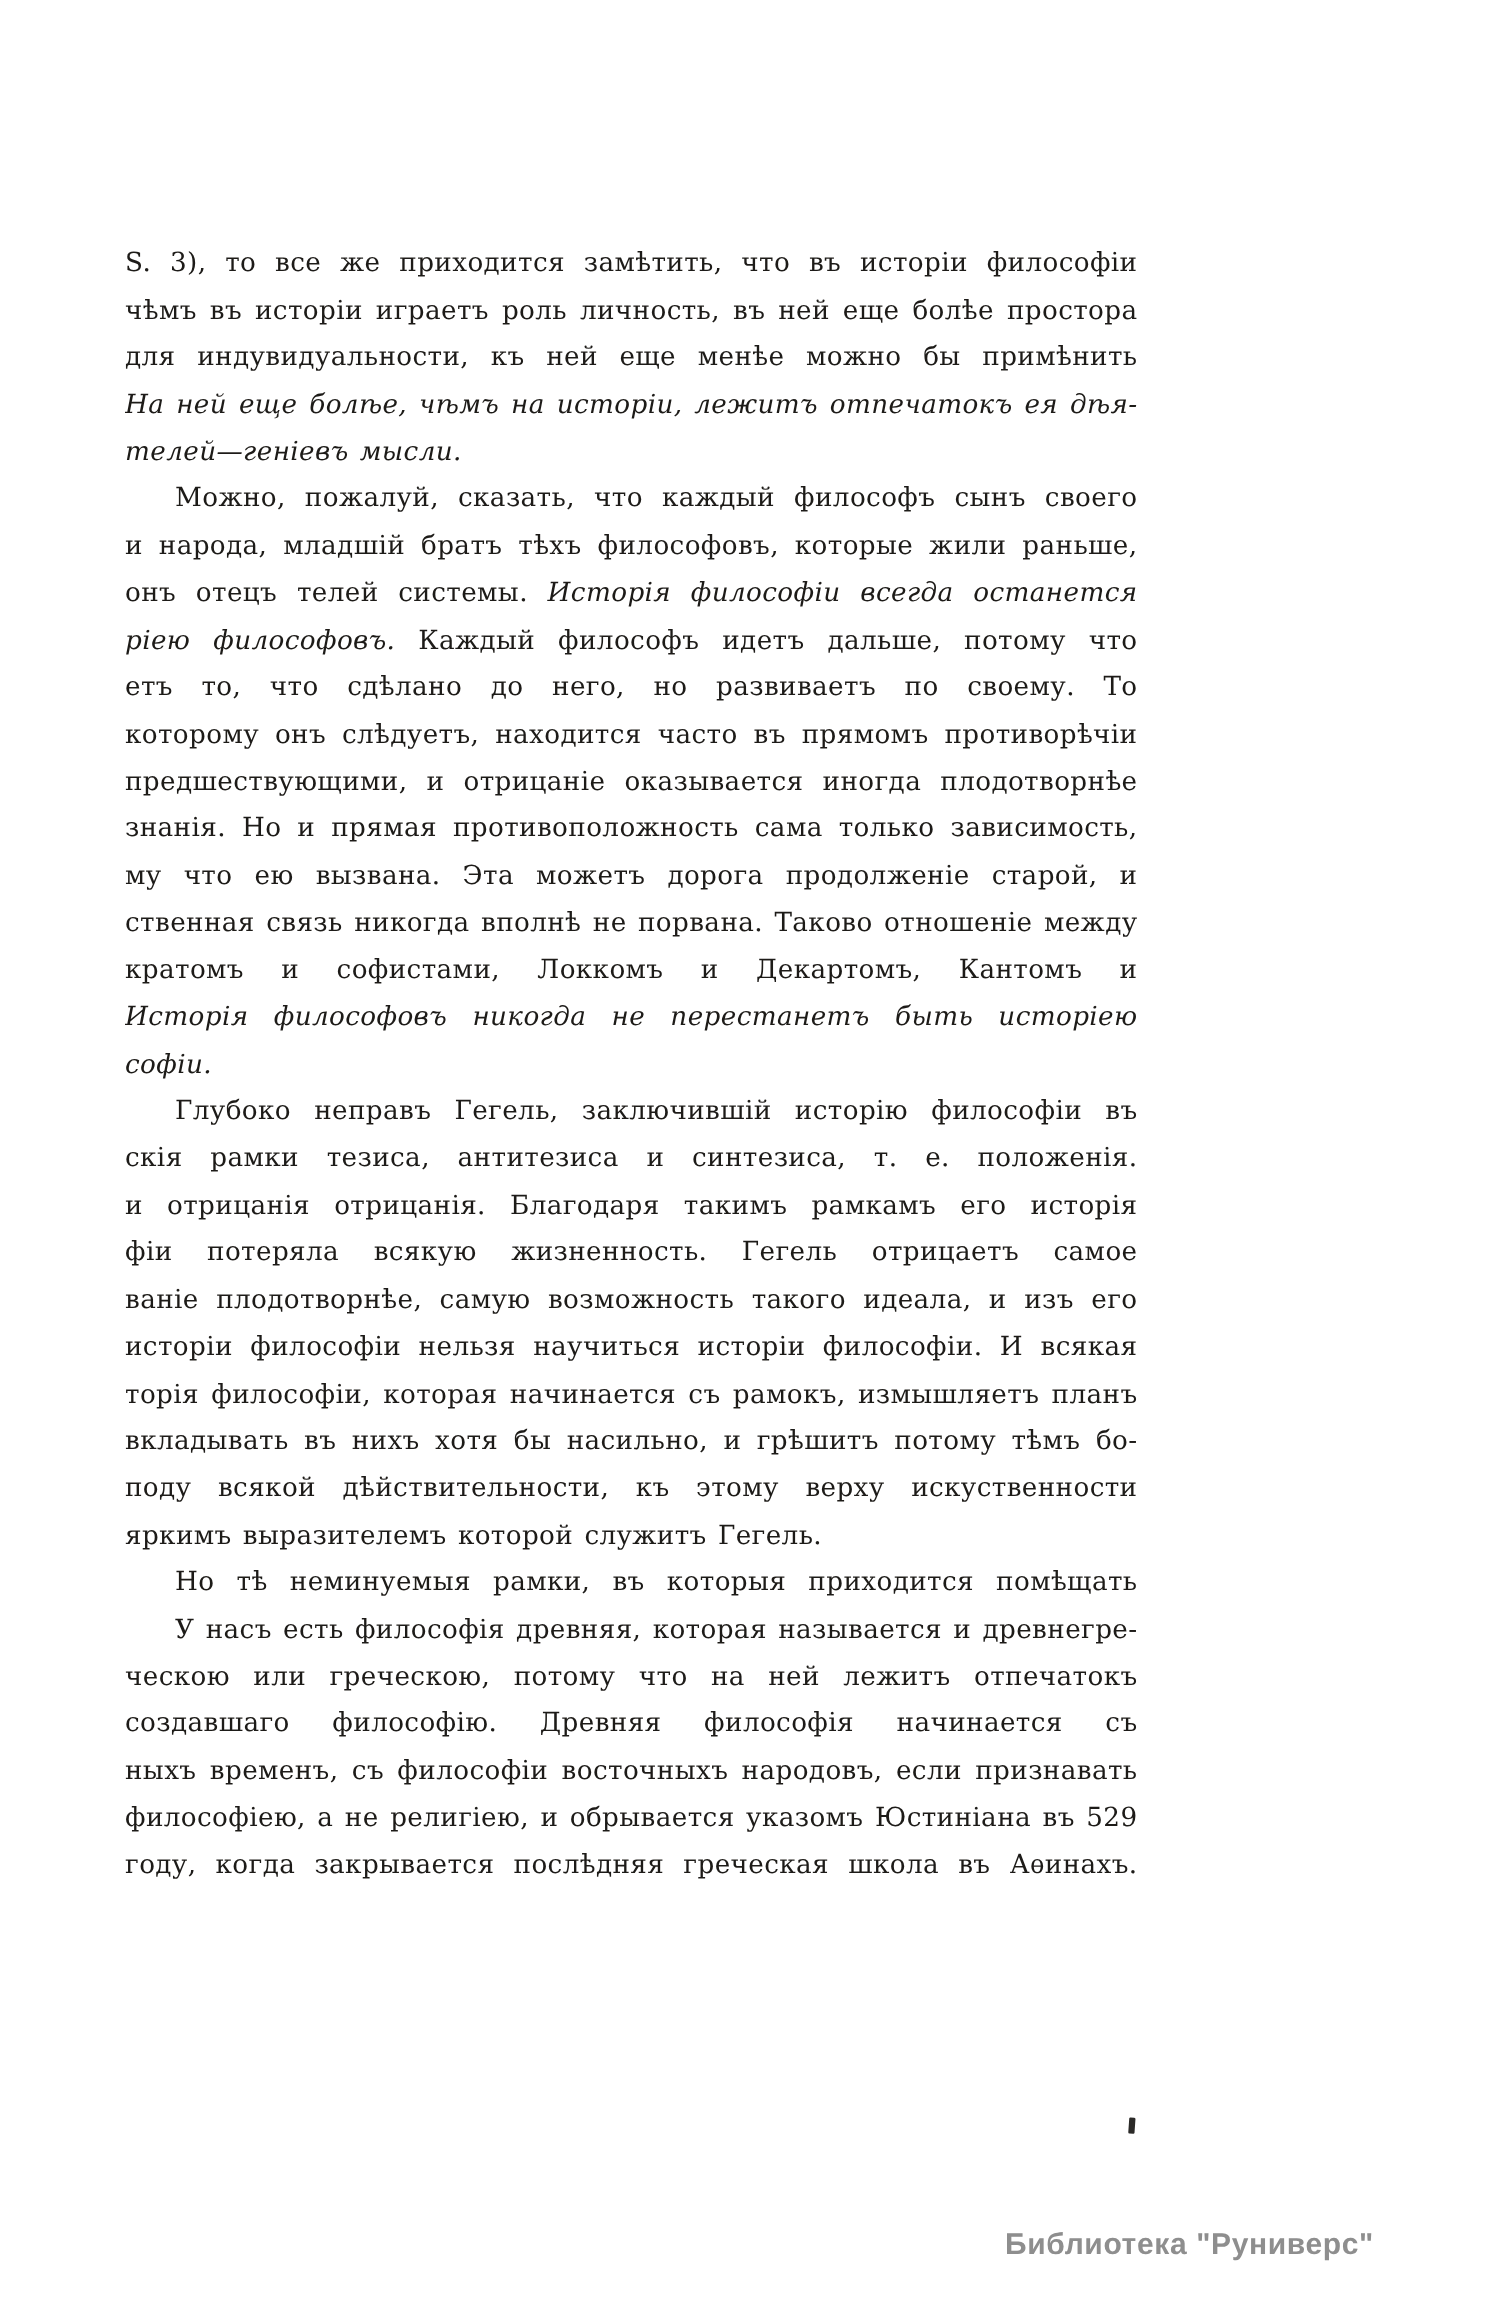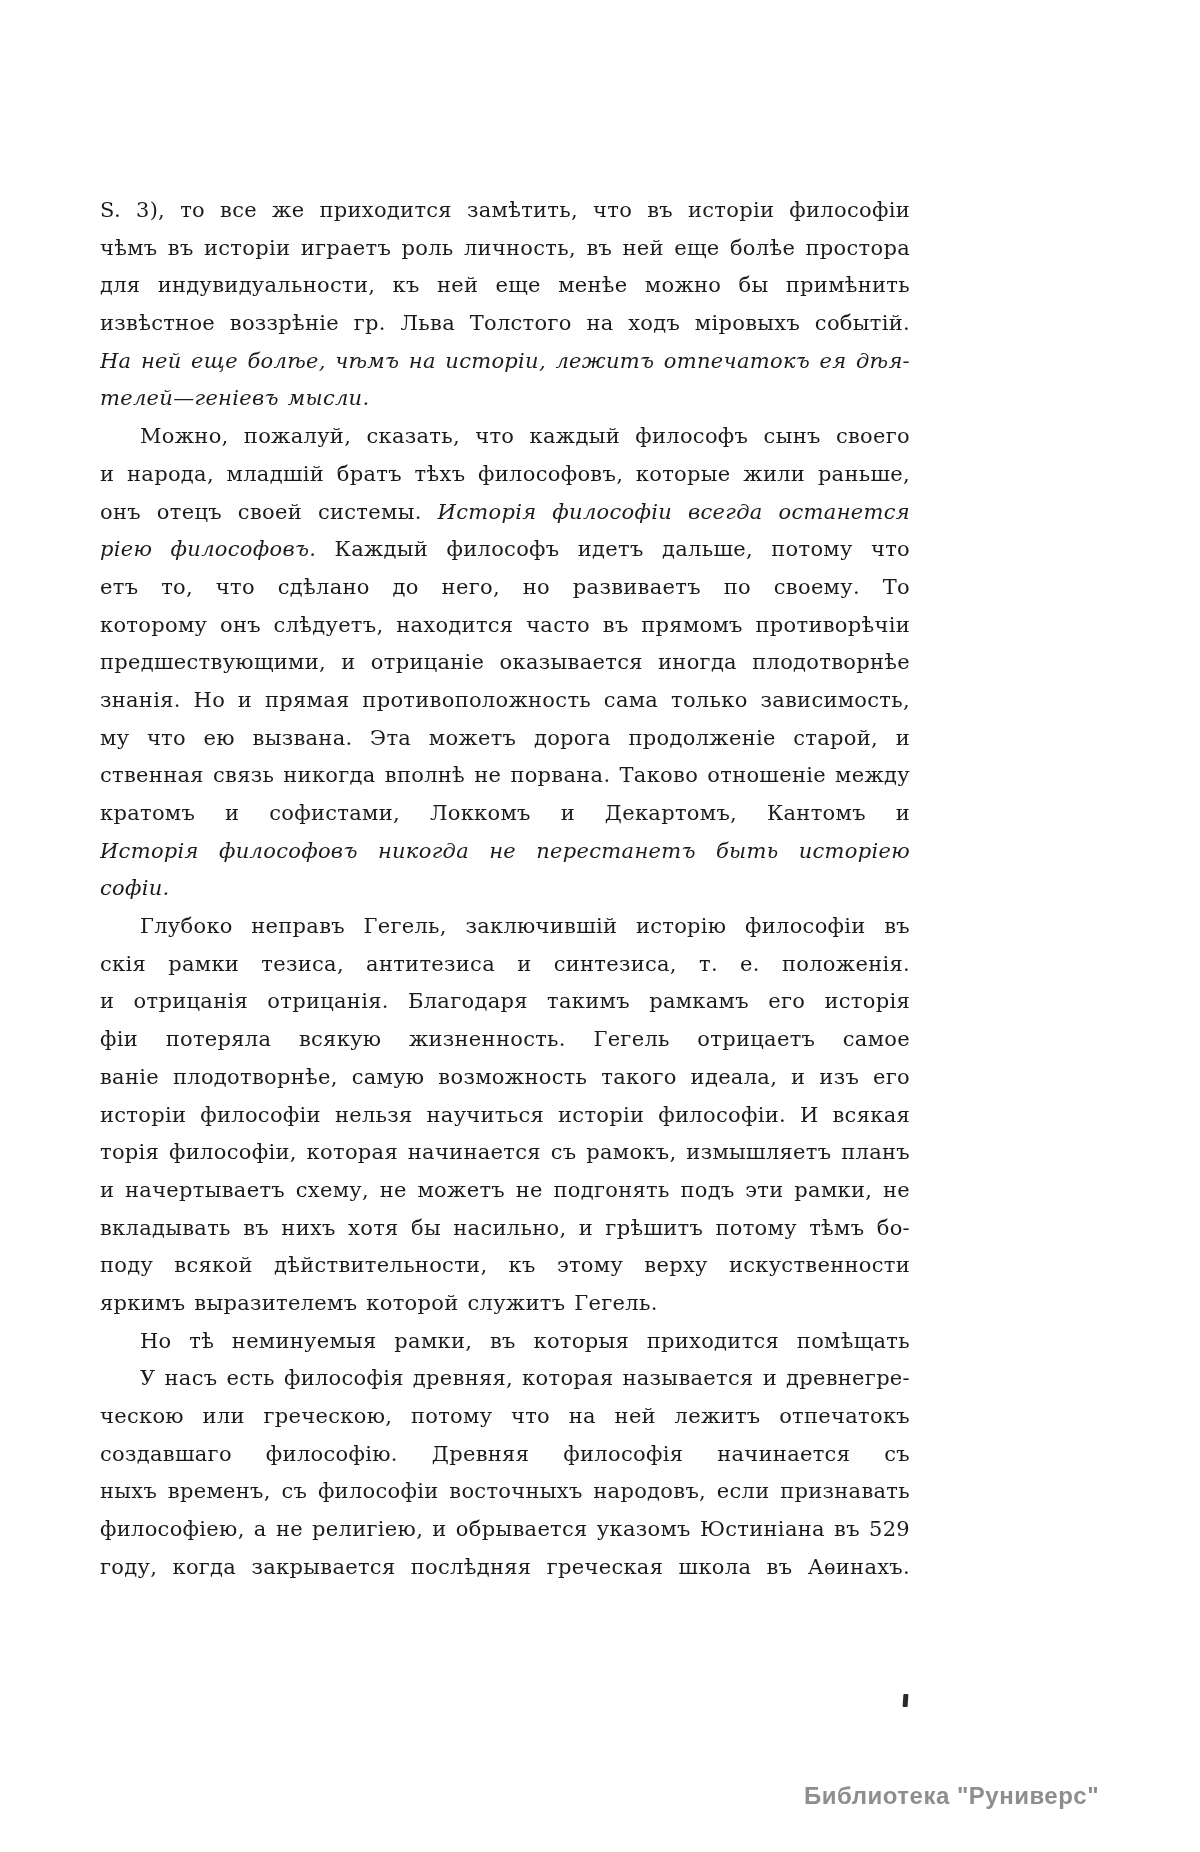--- a/index.html
+++ b/index.html
@@ -55,44 +55,42 @@
   }
 </style>
 </head>
 <body>
 
 <div class="page">
   <div class="text-block">
       <div class="line"><span class="seg">S. 3), то все же приходится замѣтить, что въ исторіи философіи болѣе,</span></div>
       <div class="line"><span class="seg">чѣмъ въ исторіи играетъ роль личность, въ ней еще болѣе простора</span></div>
       <div class="line"><span class="seg">для индувидуальности, къ ней еще менѣе можно бы примѣнить всѣмъ</span></div>
-      <div class="line"><span class="seg">извѣстное воззрѣніе гр. Льва Толстого на ходъ міровыхъ событій.</span></div>
       <div class="line"><span class="seg it">На ней еще болѣе, чѣмъ на исторіи, лежитъ отпечатокъ ея дѣя-</span></div>
       <div class="line no-j"><span class="seg it">телей—геніевъ мысли.</span></div>
       <div class="line ind"><span class="seg">Можно, пожалуй, сказать, что каждый философъ сынъ своего времени</span></div>
       <div class="line"><span class="seg">и народа, младшій братъ тѣхъ философовъ, которые жили раньше, но</span></div>
-      <div class="line"><span class="seg">онъ отецъ своей системы. </span><span class="seg it">Исторія философіи всегда останется исто-</span></div>
+      <div class="line"><span class="seg">онъ отецъ телей системы. </span><span class="seg it">Исторія философіи всегда останется исто-</span></div>
       <div class="line"><span class="seg it">ріею философовъ.</span><span class="seg"> Каждый философъ идетъ дальше, потому что развива-</span></div>
       <div class="line"><span class="seg">етъ то, что сдѣлано до него, но развиваетъ по своему. То направленіе,</span></div>
       <div class="line"><span class="seg">которому онъ слѣдуетъ, находится часто въ прямомъ противорѣчіи съ</span></div>
       <div class="line"><span class="seg">предшествующими, и отрицаніе оказывается иногда плодотворнѣе при-</span></div>
       <div class="line"><span class="seg">знанія. Но и прямая противоположность сама только зависимость, по-</span></div>
       <div class="line"><span class="seg">му что ею вызвана. Эта можетъ дорога продолженіе старой, и преем-</span></div>
       <div class="line"><span class="seg">ственная связь никогда вполнѣ не порвана. Таково отношеніе между Со-</span></div>
       <div class="line"><span class="seg">кратомъ и софистами, Локкомъ и Декартомъ, Кантомъ и Лейбницемъ.</span></div>
       <div class="line"><span class="seg it">Исторія философовъ никогда не перестанетъ быть исторіею фило-</span></div>
       <div class="line no-j"><span class="seg it">софіи.</span></div>
       <div class="line ind"><span class="seg">Глубоко неправъ Гегель, заключившій исторію философіи въ логиче-</span></div>
       <div class="line"><span class="seg">скія рамки тезиса, антитезиса и синтезиса, т. е. положенія. отрицанія</span></div>
       <div class="line"><span class="seg">и отрицанія отрицанія. Благодаря такимъ рамкамъ его исторія филосо-</span></div>
       <div class="line"><span class="seg">фіи потеряла всякую жизненность. Гегель отрицаетъ самое существо-</span></div>
       <div class="line"><span class="seg">ваніе плодотворнѣе, самую возможность такого идеала, и изъ его</span></div>
       <div class="line"><span class="seg">исторіи философіи нельзя научиться исторіи философіи. И всякая ис-</span></div>
       <div class="line"><span class="seg">торія философіи, которая начинается съ рамокъ, измышляетъ планъ</span></div>
-      <div class="line"><span class="seg">и начертываетъ схему, не можетъ не подгонять подъ эти рамки, не</span></div>
       <div class="line"><span class="seg">вкладывать въ нихъ хотя бы насильно, и грѣшитъ потому тѣмъ бо-</span></div>
       <div class="line"><span class="seg">поду всякой дѣйствительности, къ этому верху искуственности самымъ</span></div>
       <div class="line no-j"><span class="seg">яркимъ выразителемъ которой служитъ Гегель.</span></div>
       <div class="line ind"><span class="seg">Но тѣ неминуемыя рамки, въ которыя приходится помѣщать исто-</span></div>
       <div class="line ind"><span class="seg">У насъ есть философія древняя, которая называется и древнегре-</span></div>
       <div class="line"><span class="seg">ческою или греческою, потому что на ней лежитъ отпечатокъ народа,</span></div>
       <div class="line"><span class="seg">создавшаго философію. Древняя философія начинается съ незапамят-</span></div>
       <div class="line"><span class="seg">ныхъ временъ, съ философіи восточныхъ народовъ, если признавать ее</span></div>
       <div class="line"><span class="seg">философіею, а не религіею, и обрывается указомъ Юстиніана въ 529</span></div>
       <div class="line"><span class="seg">году, когда закрывается послѣдняя греческая школа въ Аѳинахъ. Сред-</span></div>

